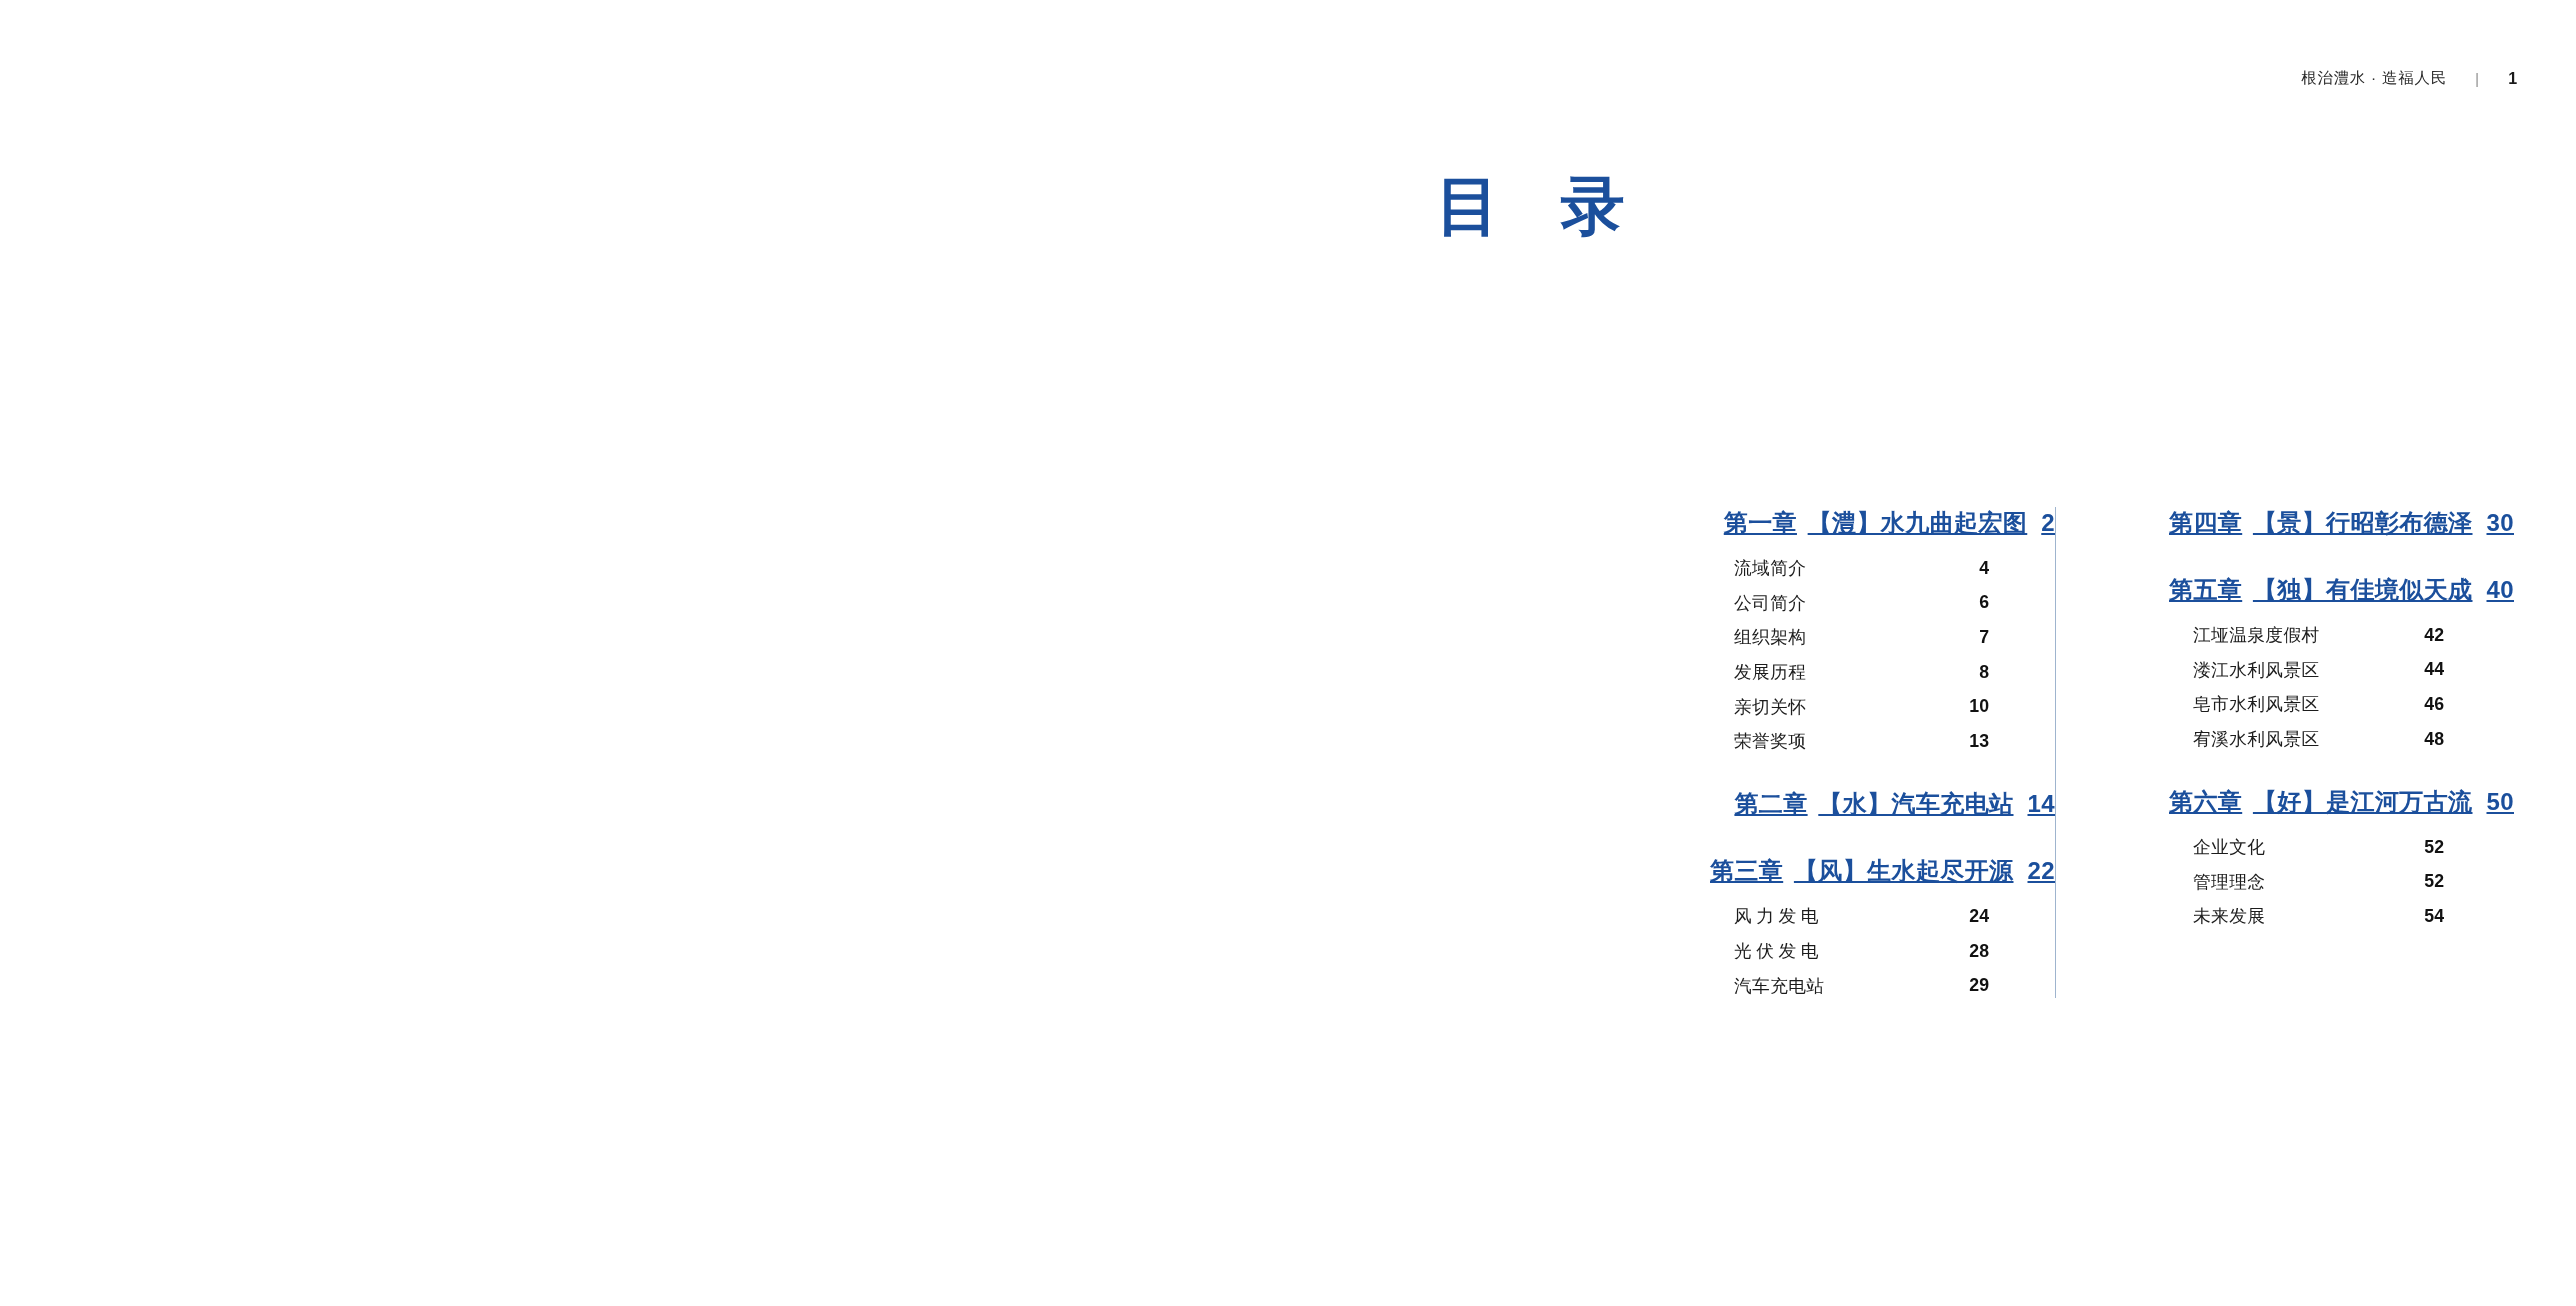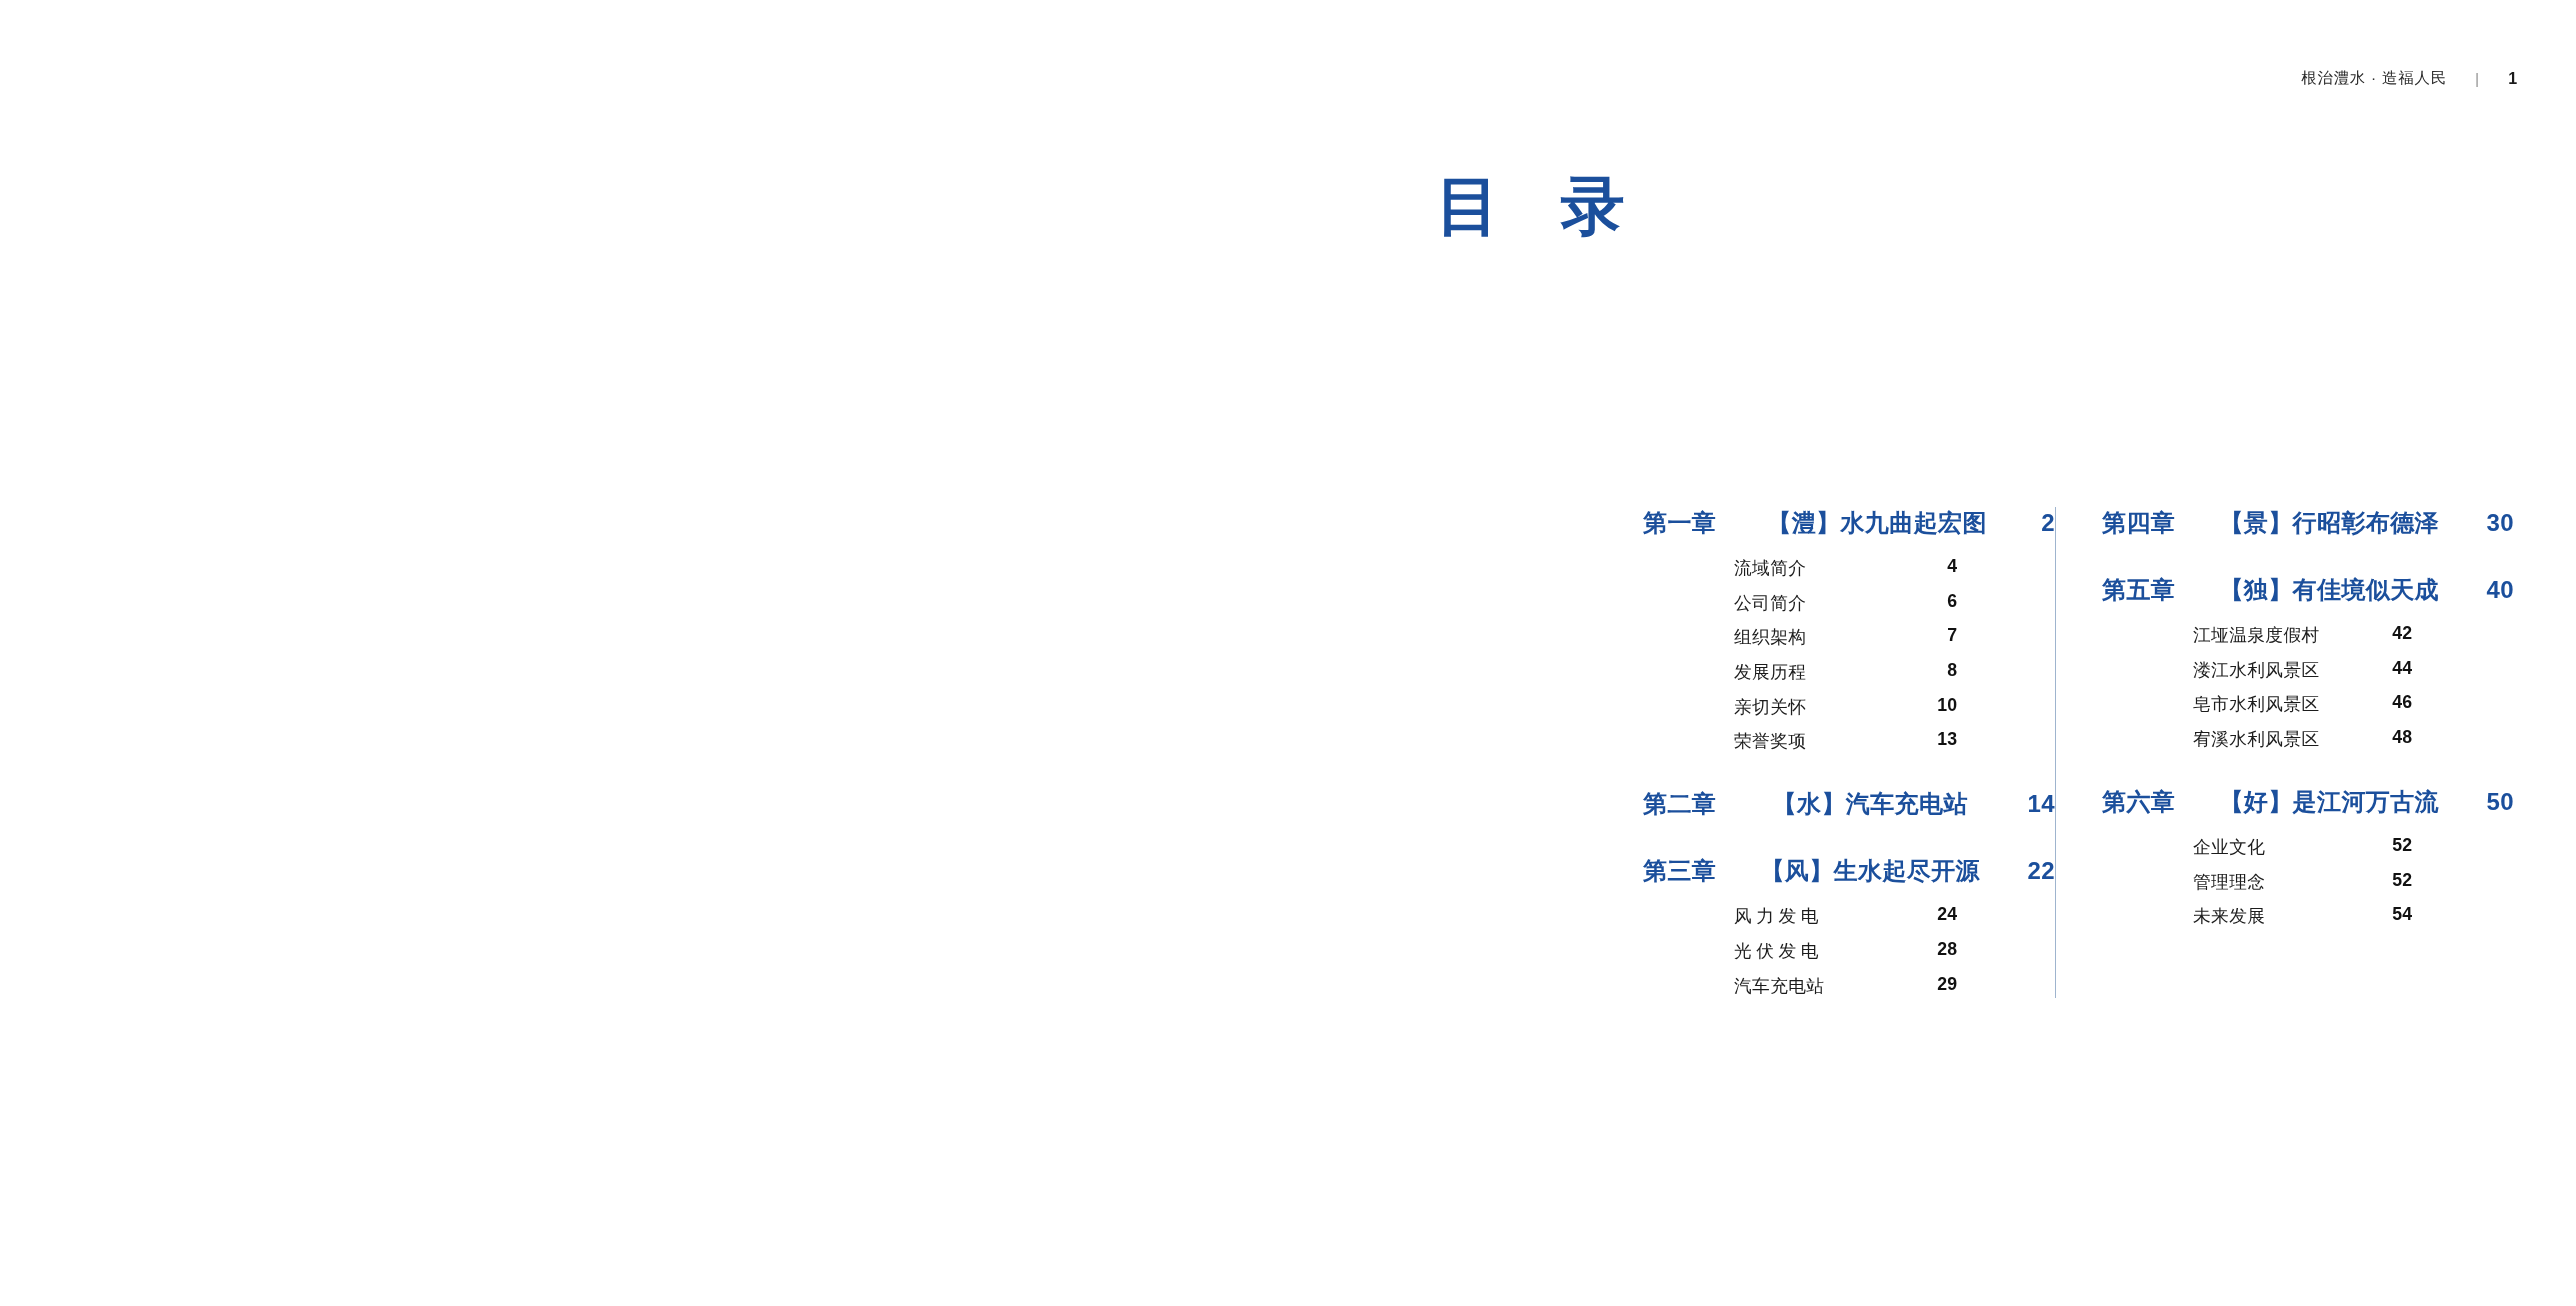--- a/index.html
+++ b/index.html
@@ -91,32 +91,33 @@
     margin-right: 10.7px;
   }
   .chapter-head .ch-name {
     flex: 0 0 auto;
   }
   .chapter-head .ch-page {
     margin-left: 14px;
     font-size: 24px;
   }
   
-  .col .chapter-head { justify-content: space-between; }
+  .col .chapter-head { justify-content: flex-end; text-decoration: underline; }
 
   .entries {
     padding-left: 91px;
   }
   .entry {
     display: flex;
-    align-items: flex-start;
+    align-items: center;
     font-size: 17.7px;
     color: #1c1c1c;
     margin-bottom: 10.7px;
     white-space: nowrap;
+    gap: 32px;
   }
   .entry:last-child { margin-bottom: 0; }
   .entry .e-name {
     width: 177px;
     letter-spacing: 0.4px;
   }
   .entry .e-name.spaced {
     letter-spacing: 4.6px;
   }
   .entry .e-page {

